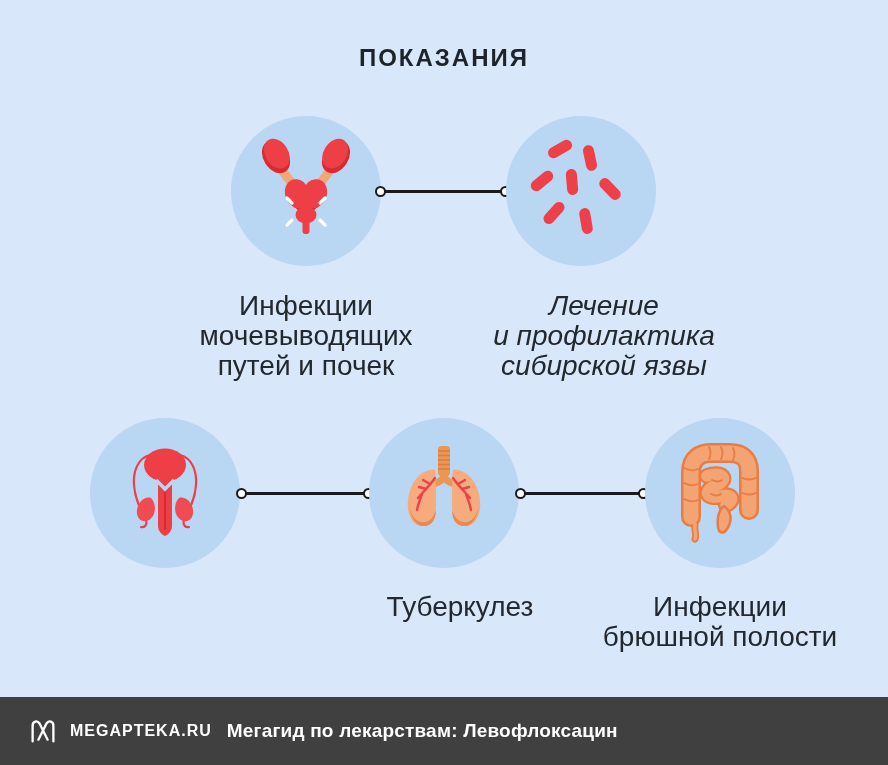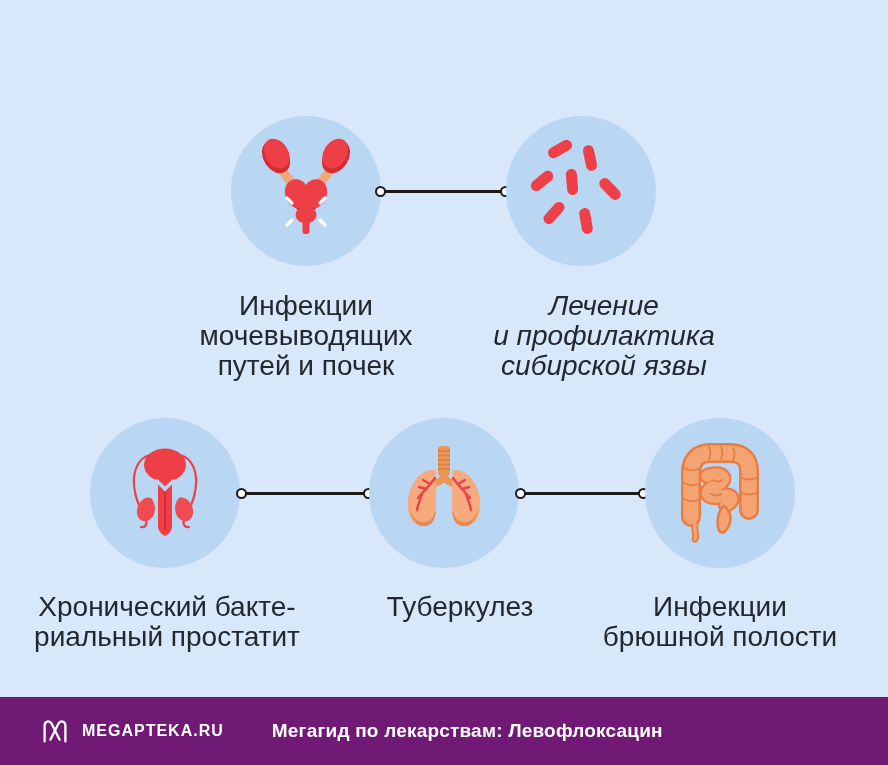--- a/index.html
+++ b/index.html
@@ -24,35 +24,36 @@
   .connector{
     position:absolute;height:12px;display:flex;align-items:center;
   }
   .connector .dot{
     width:11px;height:11px;border-radius:50%;background:#ffffff;
     border:2.5px solid #1a1a1a;box-sizing:border-box;flex:0 0 auto;
   }
   .connector .line{flex:1;height:3px;background:#1a1a1a;margin:0 -1px;}
   .footer{
     position:absolute;left:0;bottom:0;width:888px;height:68px;
-    background:#701a75;display:flex;align-items:center;padding-left:40px;
+    background:#404040;display:flex;align-items:center;padding-left:28px;
     box-sizing:border-box;
   }
   .brand{
     color:#ffffff;font-size:16px;font-weight:700;letter-spacing:1px;margin-left:12px;
   }
   .caption{
-    color:#ffffff;font-size:19px;font-weight:700;margin-left:48px;letter-spacing:0.2px;
+    color:#ffffff;font-size:19px;font-weight:700;margin-left:15px;letter-spacing:0.2px;
   }
 </style>
 </head>
 <body>
 
 <div class="canvas">
 
+  <div class="title">ПОКАЗАНИЯ</div>
 
   <div class="circle" style="left:231px;top:116px;">
     <svg class="icon-svg" viewBox="0 0 110 110">
       <path d="M28,28 C34,42 44,48 49,60" stroke="#f0a878" stroke-width="9" fill="none" stroke-linecap="round"></path>
       <path d="M82,28 C76,42 66,48 61,60" stroke="#f0a878" stroke-width="9" fill="none" stroke-linecap="round"></path>
       <g transform="rotate(-32 25 21)">
         <ellipse cx="25" cy="21" rx="12.5" ry="17.5" fill="#d62b33"></ellipse>
         <ellipse cx="27.5" cy="18.5" rx="11.5" ry="16" fill="#ee3e46"></ellipse>
       </g>
       <g transform="rotate(32 85 21)">
@@ -177,22 +178,20 @@
         <path d="M56,9 q3,6 0,12"></path>
         <path d="M68,10 q3,6 0,12"></path>
         <path d="M77,40 q7,3 14,0"></path>
         <path d="M77,55 q7,3 14,0"></path>
         <path d="M47,42 q6,3 10,0"></path>
         <path d="M46,56 q6,3 10,0"></path>
       </g>
     </svg>
   </div>
 
-  <div class="label" style="left:7px;top:592px;">Хронический бакте-
-риальный простатит</div>
   <div class="label" style="left:300px;top:592px;">Туберкулез</div>
   <div class="label" style="left:560px;top:592px;">Инфекции
 брюшной полости</div>
 
   <div class="footer">
     <svg width="30" height="30" viewBox="0 0 52 52">
       <g fill="none" stroke="#ffffff" stroke-width="4" stroke-linecap="round">
         <path d="M8,44 L8,17 C8,9 16,7 20,13 L34,41"></path>
         <path d="M44,44 L44,17 C44,9 36,7 32,13 L18,41"></path>
       </g>

